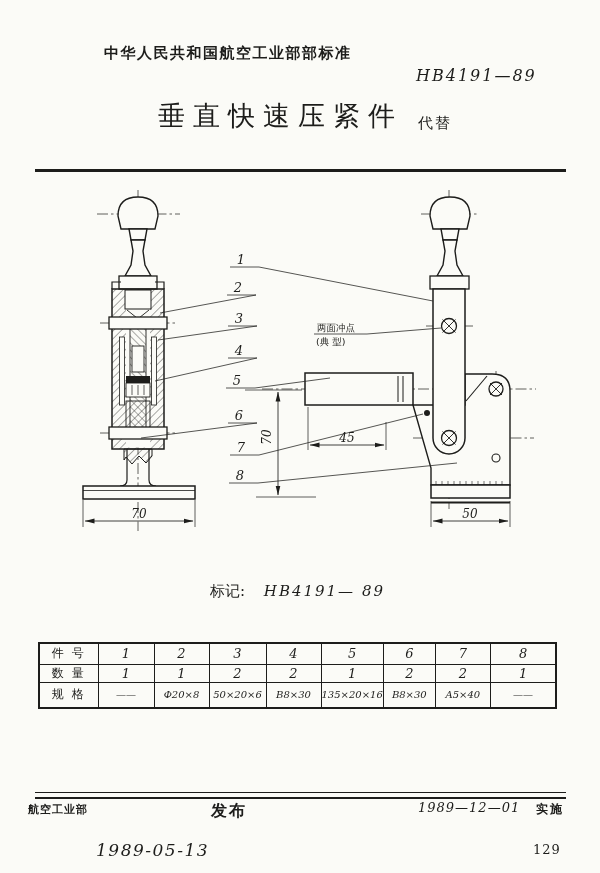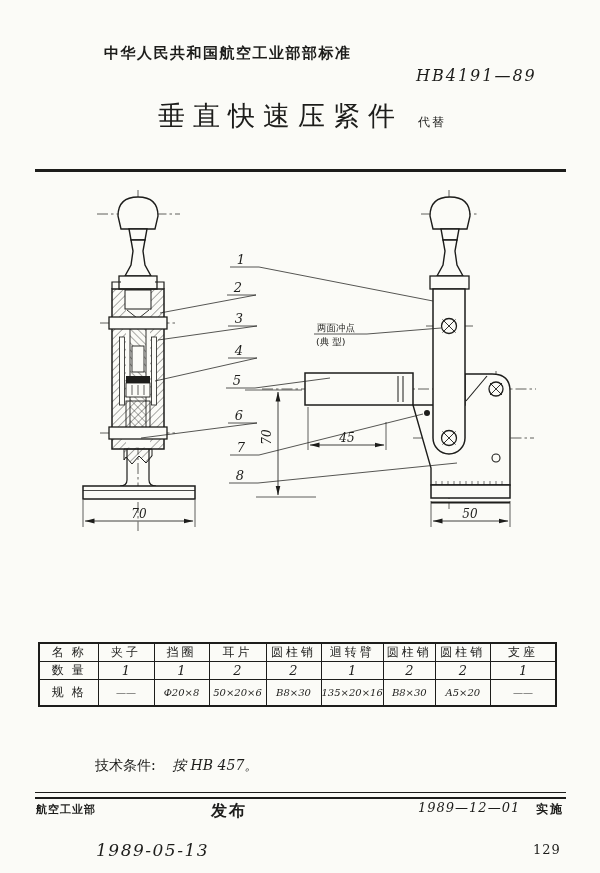--- a/index.html
+++ b/index.html
@@ -26,21 +26,21 @@
   tr.r-spec td.v{font-family:"DejaVu Serif","Liberation Serif",serif;font-style:italic;font-size:10px;}
 </style>
 </head>
 <body>
 
 <div class="page">
 
   <div class="abs print" style="left:104px;top:44px;font-size:15px;letter-spacing:1.5px;">中华人民共和国航空工业部部标准</div>
   <div class="abs hw" style="left:416px;top:66px;font-size:16px;letter-spacing:2px;">HB4191—89</div>
   <div class="abs hwcn" style="left:142px;top:98px;font-size:27px;letter-spacing:8px;margin-left:16px;">垂直快速压紧件</div>
-  <div class="abs" style="left:418px;top:114px;font-size:12px;letter-spacing:2px;">代替</div>
+  <div class="abs" style="left:418px;top:114px;font-size:15px;letter-spacing:2px;">代替</div>
 
   <div class="abs rule" style="left:35px;top:169px;width:531px;height:2.5px;"></div>
 
   <svg class="abs" style="left:0;top:160px;" width="600" height="412" viewBox="0 160 600 412">
     <defs>
       <pattern id="h45" width="5.5" height="5.5" patternUnits="userSpaceOnUse" patternTransform="rotate(45)">
         <line x1="0" y1="0" x2="0" y2="5.5" stroke="#2b2b28" stroke-width="0.8"></line>
       </pattern>
       <pattern id="h135" width="5" height="5" patternUnits="userSpaceOnUse" patternTransform="rotate(135)">
         <line x1="0" y1="0" x2="0" y2="5" stroke="#2b2b28" stroke-width="0.8"></line>
@@ -153,76 +153,76 @@
       <text class="dim" x="139" y="517.5">70</text>
       <text class="dim" x="470" y="517.5">50</text>
       <text class="dim" x="347" y="441.5">45</text>
       <text class="dim" x="271" y="437" transform="rotate(-90 271 437)">70</text>
     </g>
 
     <text class="note" x="317" y="331">两面冲点</text>
     <text class="note" x="316" y="345">(典 型)</text>
   </svg>
 
+  <div class="abs" style="left:210px;top:582px;font-size:15px;">
+    <span class="hwcn">标记:</span>
+    <span class="hw" style="margin-left:14px;letter-spacing:2px;">HB4191— 89</span>
+  </div>
 
   <table class="parts">
     <colgroup>
       <col style="width:59px">
         <col style="width:56px">
         <col style="width:55px">
         <col style="width:57px">
       <col style="width:55px">
         <col style="width:55px">
         <col style="width:52px">
         <col style="width:55px">
         <col style="width:66px">
     </colgroup>
     <tbody>
-    <tr class="r-name" style="height:18px">
-      <td class="lbl">名  称</td>
-      <td class="v">夹子</td>
-      <td class="v">挡圈</td>
-      <td class="v">耳片</td>
-      <td class="v">圆柱销</td>
-      <td class="v">迴转臂</td>
-      <td class="v">圆柱销</td>
-      <td class="v">圆柱销</td>
-      <td class="v">支座</td>
+        <tr class="r-no" style="height:21px">
+      <td class="lbl">件  号</td>
+      <td class="v">1</td>
+      <td class="v">2</td>
+      <td class="v">3</td>
+      <td class="v">4</td>
+      <td class="v">5</td>
+      <td class="v">6</td>
+      <td class="v">7</td>
+      <td class="v">8</td>
     </tr>
     <tr class="r-qty" style="height:17px">
       <td class="lbl">数  量</td>
       <td class="v">1</td>
       <td class="v">1</td>
       <td class="v">2</td>
       <td class="v">2</td>
       <td class="v">1</td>
       <td class="v">2</td>
       <td class="v">2</td>
       <td class="v">1</td>
     </tr>
     <tr class="r-spec" style="height:26px">
       <td class="lbl">规 格</td>
       <td class="v">——</td>
       <td class="v">Φ20×8</td>
       <td class="v">50×20×6</td>
       <td class="v">B8×30</td>
       <td class="v">135×20×16</td>
       <td class="v">B8×30</td>
-      <td class="v">A5×20</td>
+      <td class="v">A5×40</td>
       <td class="v">——</td>
     </tr>
   </tbody>
     </table>
 
-  <div class="abs" style="left:95px;top:757px;font-size:14px;">
-    <span class="hwcn">技术条件:</span>
-    <span class="hw" style="margin-left:12px;">按 HB 457。</span>
-  </div>
 
   <div class="abs" style="left:35px;top:792px;width:531px;height:4px;border-top:1px solid #1d1d1b;border-bottom:2px solid #1d1d1b;"></div>
-  <div class="abs print" style="left:36px;top:802px;font-size:11px;letter-spacing:1px;">航空工业部</div>
+  <div class="abs print" style="left:28px;top:802px;font-size:11px;letter-spacing:1px;">航空工业部</div>
   <div class="abs hw" style="left:96px;top:840px;font-size:17px;letter-spacing:1.5px;">1989-05-13</div>
   <div class="abs print" style="left:211px;top:801px;font-size:16px;letter-spacing:2px;">发布</div>
   <div class="abs hw" style="left:418px;top:800px;font-size:13px;letter-spacing:1px;">1989—12—01</div>
   <div class="abs print" style="left:500px;top:801px;font-size:12px;letter-spacing:2px;margin-left:36px;">实施</div>
   <div class="abs" style="left:533px;top:842px;font-size:13px;font-family:'DejaVu Serif','Liberation Serif',serif;letter-spacing:1px;text-align:right;">129</div>
 
 </div>
 
 </body></html>

